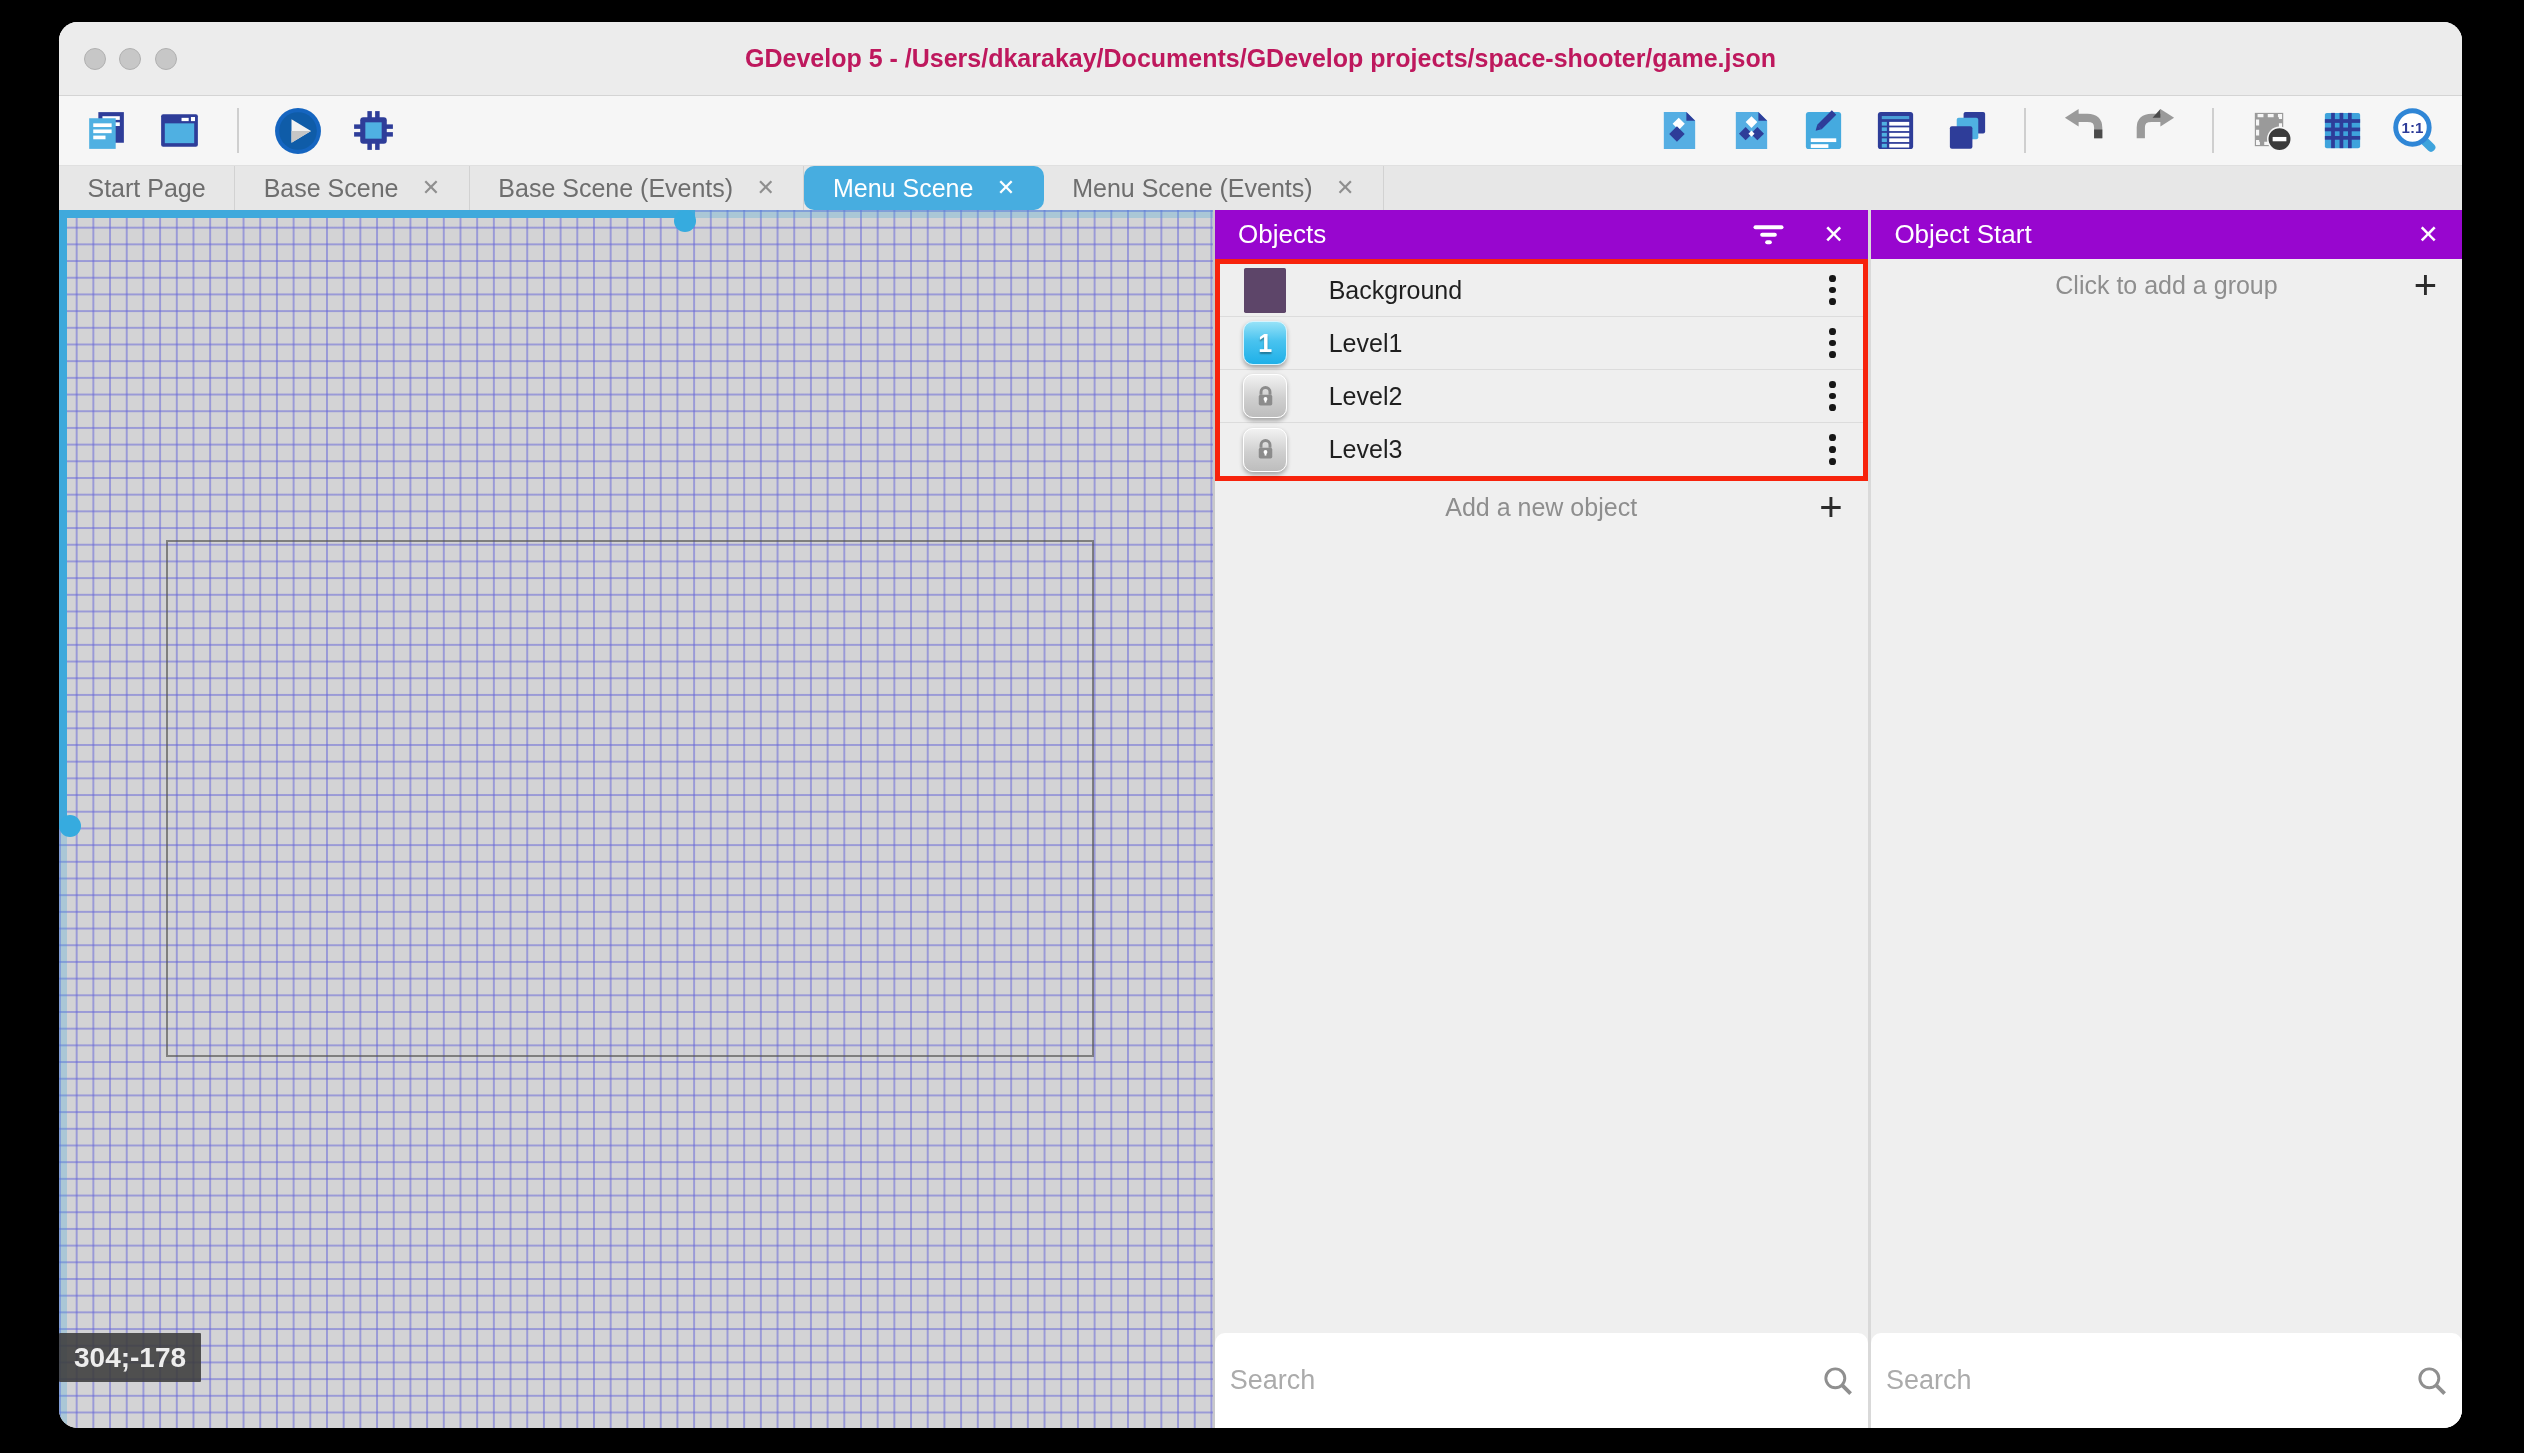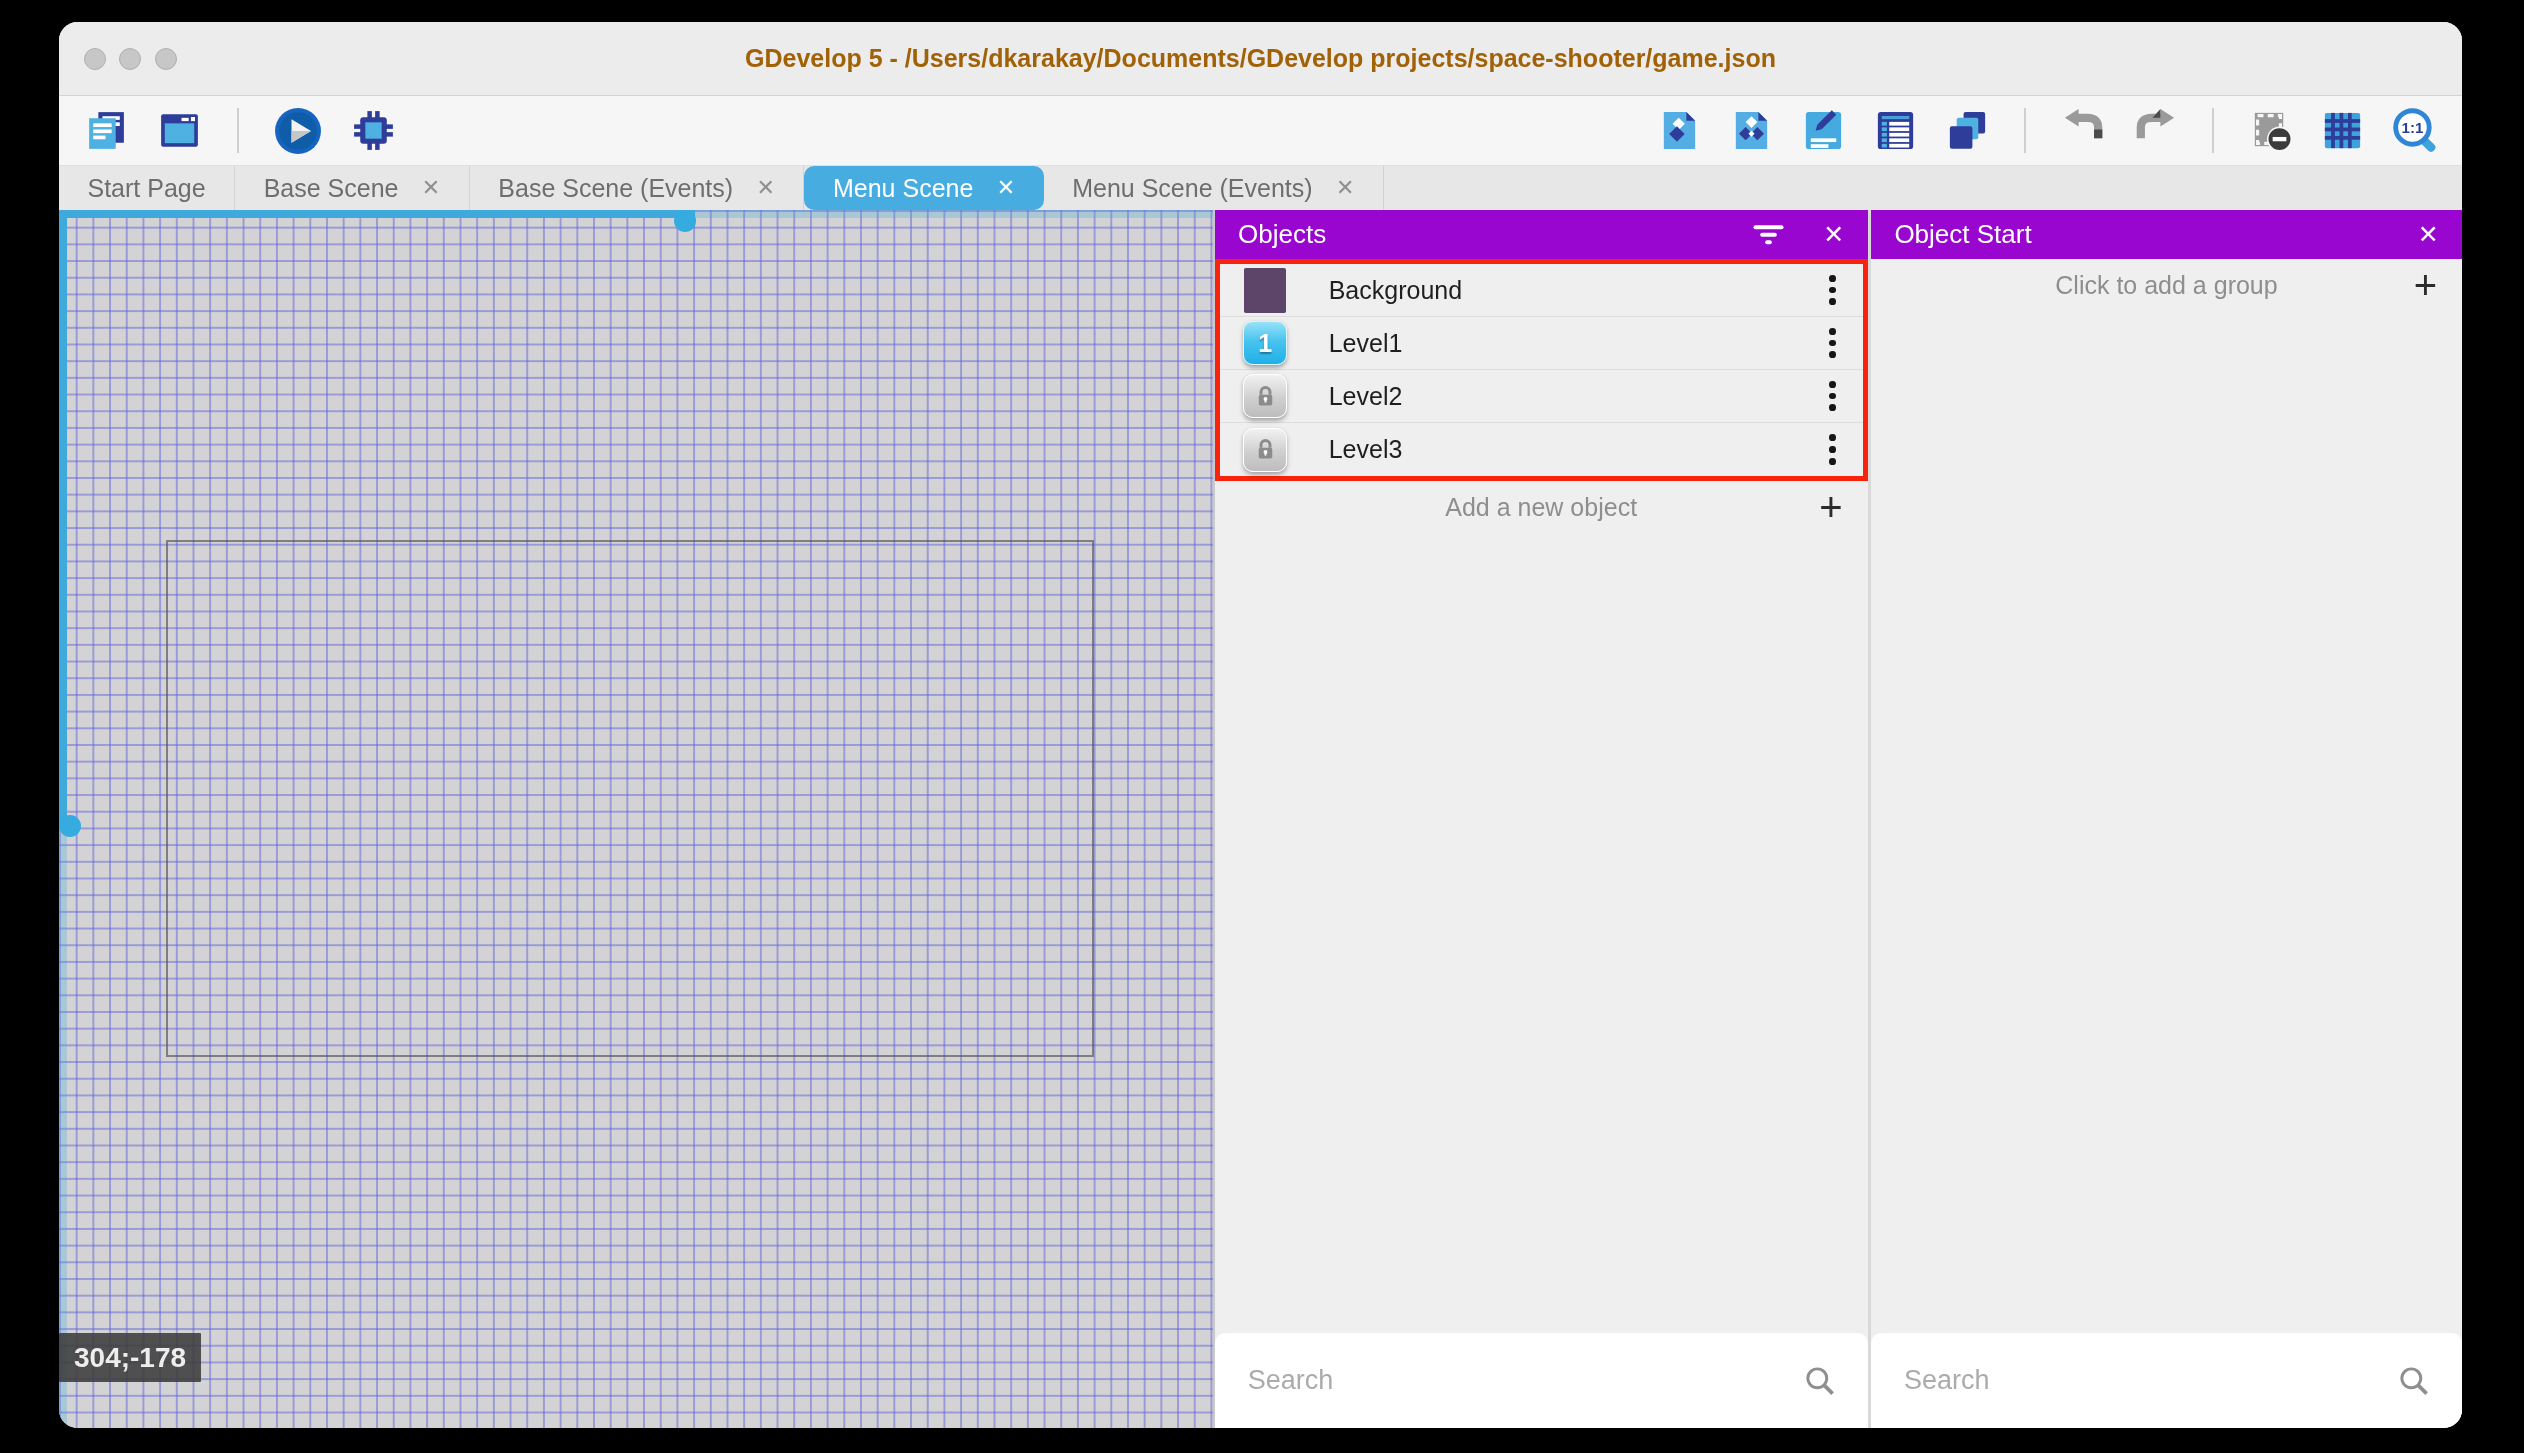--- a/index.html
+++ b/index.html
@@ -7,21 +7,21 @@
   *{box-sizing:border-box;}
 
   .window{position:absolute;left:59px;top:22px;width:2403px;height:1406px;
     background:#ececec;border-radius:18.4px;overflow:hidden;display:flex;flex-direction:column;}
 
   
   .titlebar{height:74px;flex:0 0 74px;background:#ececec;border-bottom:1.7px solid #d4d4d4;
     position:relative;display:flex;align-items:center;justify-content:center;}
   .traffic{position:absolute;left:25px;top:0;height:100%;display:flex;align-items:center;gap:13.4px;}
   .traffic span{width:22px;height:22px;border-radius:50%;background:#c7c7c7;border:0.8px solid #b0b0b0;display:block;}
-  .win-title{font-size:25px;font-weight:600;color:#a16207;}
+  .win-title{font-size:25px;font-weight:600;color:#be185d;}
 
   
   .toolbar{height:70px;flex:0 0 70px;background:#f6f6f6;border-bottom:0.8px solid #e0e0e0;
     display:flex;align-items:center;padding:0 22px;}
   .tb-group{display:flex;align-items:center;gap:25px;}
   .tb-sep{width:1.7px;height:45px;background:#cfcfcf;margin:0 8.4px;}
   .tb-btn{display:flex;align-items:center;justify-content:center;background:none;border:none;padding:0;cursor:pointer;}
   .tb-spacer{flex:1;}
 
   
@@ -83,21 +83,21 @@
   .locked{background:linear-gradient(180deg,#f2f2f2 0%,#cfcfcf 55%,#bdbdbd 100%);border:1.7px solid #ffffff;}
 
   .add-row{height:52px;flex:0 0 52px;display:flex;align-items:center;justify-content:center;
     position:relative;color:#8e8e8e;font-size:25px;cursor:pointer;}
   .add-plus{position:absolute;right:25px;top:50%;transform:translateY(-50%);
     font-size:40px;font-weight:300;color:#2b2b2b;line-height:1;cursor:pointer;}
 
   .panel-spacer{flex:1;}
 
   .search-bar{height:95px;flex:0 0 95px;background:#fff;border-top-left-radius:10px;border-top-right-radius:10px;
-    display:flex;align-items:center;padding:0 31px;}
+    display:flex;align-items:center;padding:0 13px;}
   .search-bar input{flex:1;border:none;outline:none;background:transparent;font-size:27px;color:#555;
     font-family:"Liberation Sans",sans-serif;}
   .search-bar input::placeholder{color:#ababab;}
 </style>
 </head>
 <body>
 
 <div class="window">
 
   <div class="titlebar">

